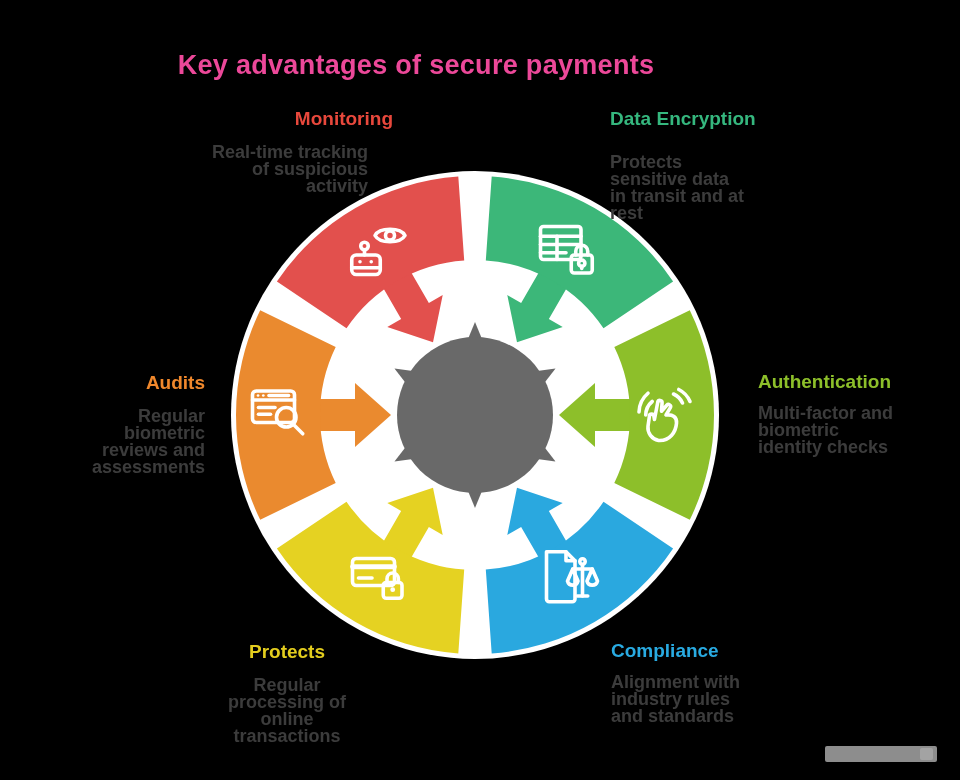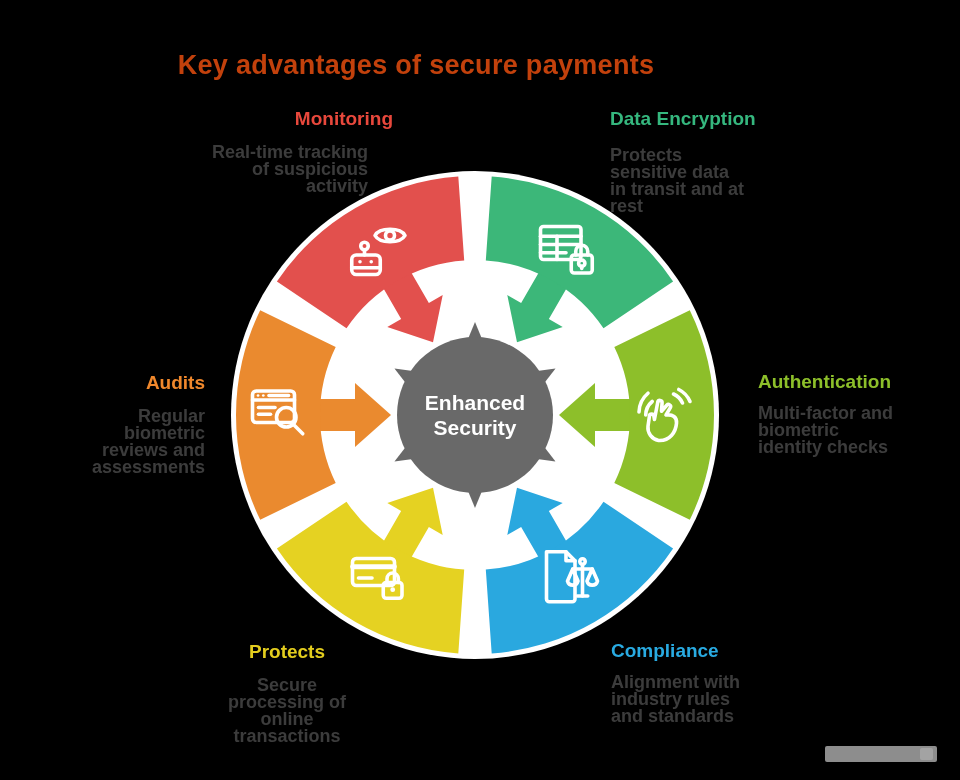--- a/index.html
+++ b/index.html
@@ -1,30 +1,30 @@
 <!DOCTYPE html>
 <html><head>
 <meta charset="utf-8">
 <style>
   html,body{margin:0;padding:0;background:#000;}
   #stage{position:relative;width:960px;height:780px;background:#000;overflow:hidden;
          font-family:"Liberation Sans", sans-serif;}
   #stage svg.diagram{position:absolute;left:0;top:0;}
   .title{position:absolute;left:0;top:50px;width:832px;text-align:center;
-         font-size:27px;font-weight:bold;color:#c2410c;letter-spacing:.3px;}
+         font-size:27px;font-weight:bold;color:#ec4899;letter-spacing:.3px;}
   .label-block{position:absolute;}
   .label-block h3{margin:0;font-size:19px;font-weight:bold;line-height:26px;}
   .label-block p{margin:12px 0 0 0;font-size:18px;line-height:17px;color:#3c3c3c;font-weight:bold;}
   .align-c{text-align:center;} .align-l{text-align:left;} .align-r{text-align:right;}
   .c-red{color:#e8483c;} .c-green{color:#35b77e;} .c-olive{color:#8dbf2a;}
   .c-blue{color:#29abe2;} .c-yellow{color:#e3cd1e;} .c-orange{color:#f0882c;}
   .block-monitoring{left:173px;top:106px;width:220px;text-align:right;}
   .block-monitoring p{margin-left:25px;margin-right:25px;}
   .block-encryption{left:610px;top:106px;width:170px;}
-  .block-encryption p{width:140px;margin-top:15px;}
+  .block-encryption p{width:140px;margin-top:22px;}
   .block-authentication{left:758px;top:369px;width:165px;}
   .block-authentication p{width:150px;margin-top:10px;}
   .block-compliance{left:611px;top:638px;width:180px;}
   .block-compliance p{width:155px;margin-top:10px;}
   .block-payments{left:192px;top:639px;width:190px;}
   .block-payments p{margin-left:20px;margin-right:20px;}
   .block-audits{left:58px;top:370px;width:147px;}
   .block-audits p{margin-top:12px;}
   .center-label{position:absolute;left:400px;top:390px;width:150px;text-align:center;
                 font-size:21px;line-height:25px;font-weight:bold;color:#fff;}
@@ -160,27 +160,26 @@
     <p>Multi-factor and biometric identity checks</p>
   </div>
 
   <div class="label-block block-compliance align-l">
     <h3 class="c-blue">Compliance</h3>
     <p>Alignment with industry rules and standards</p>
   </div>
 
   <div class="label-block block-payments align-c">
     <h3 class="c-yellow">Protects</h3>
-    <p>Secure processing of online transactions</p>
+    <p>Regular processing of online transactions</p>
   </div>
 
   <div class="label-block block-audits align-r">
     <h3 class="c-orange">Audits</h3>
     <p>Regular biometric reviews and assessments</p>
   </div>
 
-  <div class="center-label">Enhanced Security</div>
 
   <div class="watermark">
     <div class="wm-dot"></div>
   </div>
 
 </div>
 
 </body></html>

